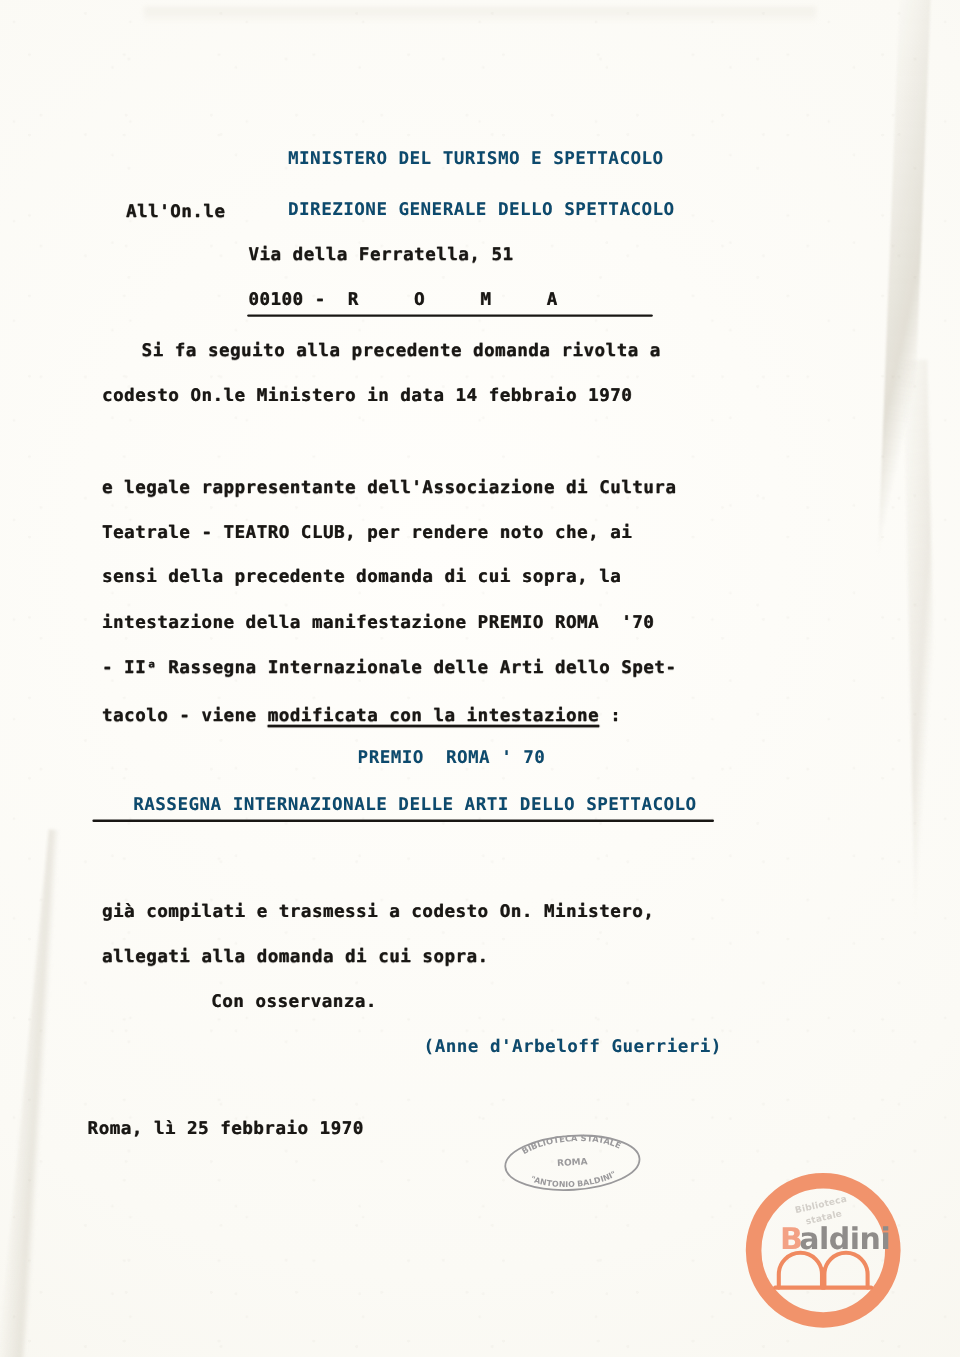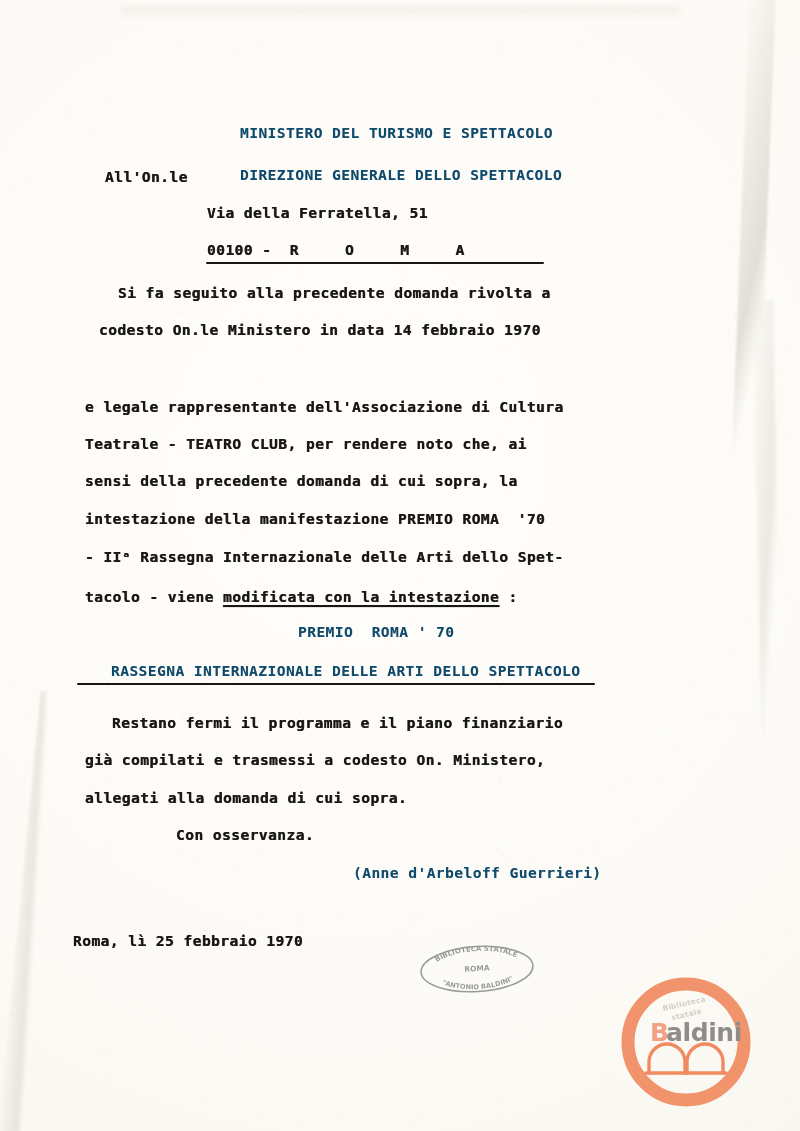--- a/index.html
+++ b/index.html
@@ -161,35 +161,34 @@
 
   <div class="tl" style="left:105px; top:126px;margin-top:44px;">All'On.le</div>
   <div class="tl faint" style="left:207px; top:126px;">MINISTERO DEL TURISMO E SPETTACOLO</div>
   <div class="tl faint" style="left:207px; top:168px;">DIREZIONE GENERALE DELLO SPETTACOLO</div>
   <div class="tl" style="left:207px; top:206px;text-align:center;">Via della Ferratella, 51</div>
 
   <div class="tl" style="left:207px; top:243px;">00100 -  R     O     M     A</div>
   <div class="ubar" style="left:206px; top:262px; width:338px;"></div>
 
   <div class="tl" style="left:118px; top:286px;">Si fa seguito alla precedente domanda rivolta a</div>
-  <div class="tl" style="left:99px; top:323px;">codesto On.le Ministero in data 14 febbraio 1970</div>
+  <div class="tl" style="left:85px; top:323px;">codesto On.le Ministero in data 14 febbraio 1970</div>
   <div class="tl" style="left:85px; top:400px;">e legale rappresentante dell'Associazione di Cultura</div>
   <div class="tl" style="left:85px; top:437px;">Teatrale - TEATRO CLUB, per rendere noto che, ai</div>
   <div class="tl" style="left:85px; top:474px;">sensi della precedente domanda di cui sopra, la</div>
   <div class="tl" style="left:85px; top:512px;text-align:center;">intestazione della manifestazione PREMIO ROMA  '70</div>
   <div class="tl" style="left:85px; top:550px;">- IIᵃ Rassegna Internazionale delle Arti dello Spet-</div>
 
   <div class="tl" style="left:85px; top:590px;"><span>tacolo - viene </span><span class="u">modificata con la intestazione</span><span> :</span></div>
 
   <div class="tl faint" style="left:265px; top:625px;">PREMIO  ROMA ' 70</div>
 
   <div class="tl faint" style="left:78px; top:664px;">RASSEGNA INTERNAZIONALE DELLE ARTI DELLO SPETTACOLO</div>
   <div class="ubar" style="left:77px; top:683px; width:518px; height:2px;"></div>
 
-  <div class="tl" style="left:112px; top:716px;">Restano fermi il programma e il piano finanziario</div>
   <div class="tl" style="left:85px; top:753px;">già compilati e trasmessi a codesto On. Ministero,</div>
   <div class="tl" style="left:85px; top:791px;">allegati alla domanda di cui sopra.</div>
 
   <div class="tl" style="left:176px; top:828px;">Con osservanza.</div>
   <div class="tl faint" style="left:320px; top:866px;">(Anne d'Arbeloff Guerrieri)</div>
 
   <div class="tl" style="left:73px; top:934px;">Roma, lì 25 febbraio 1970</div>
 </div>
 
 <div id="stamp">

